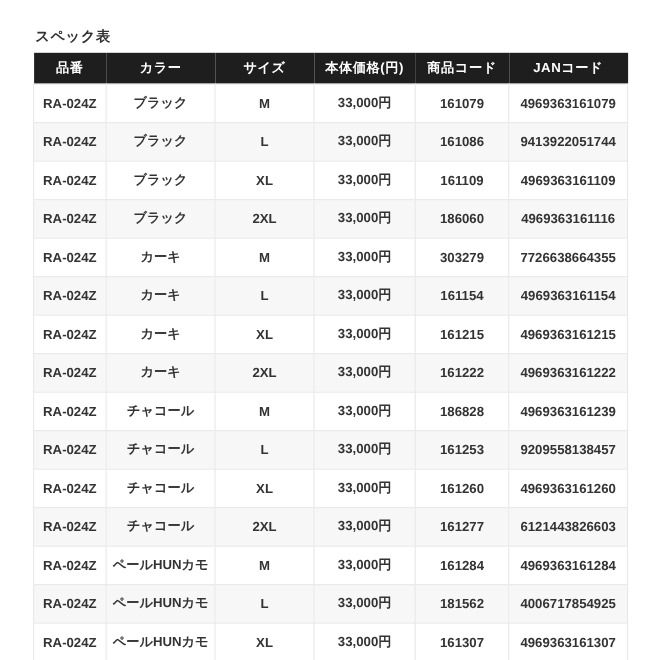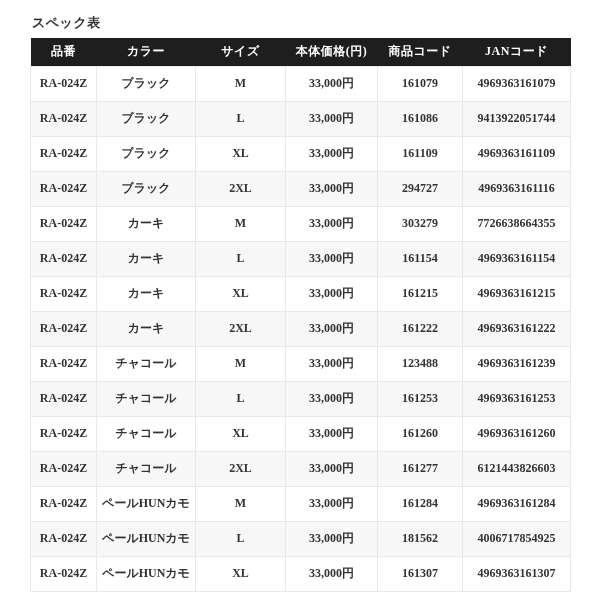--- a/index.html
+++ b/index.html
@@ -11,22 +11,21 @@
   }
   .page {
     width: 600px;
     height: 600px;
     background: #ffffff;
     overflow: hidden;
   }
   .wrap {
     width: 540px;
     margin-left: 30px;
-    padding-top: 14px;
-    font-family: Liberation Serif, serif;
+    padding-top: 24px;
   }
   .title {
     font-size: 13px;
     font-weight: bold;
     color: var(--title-text, #333333);
     margin: 0 0 6px 2px;
     letter-spacing: 0.5px;
   }
   table.spec {
     border-collapse: collapse;
@@ -107,21 +106,21 @@
             <td>XL</td>
             <td>33,000円</td>
             <td>161109</td>
             <td>4969363161109</td>
           </tr>
           <tr>
             <td>RA-024Z</td>
             <td>ブラック</td>
             <td>2XL</td>
             <td>33,000円</td>
-            <td>294727</td>
+            <td>186060</td>
             <td>4969363161116</td>
           </tr>
           <tr>
             <td>RA-024Z</td>
             <td>カーキ</td>
             <td>M</td>
             <td>33,000円</td>
             <td>303279</td>
             <td>7726638664355</td>
           </tr>
@@ -147,30 +146,30 @@
             <td>2XL</td>
             <td>33,000円</td>
             <td>161222</td>
             <td>4969363161222</td>
           </tr>
           <tr>
             <td>RA-024Z</td>
             <td>チャコール</td>
             <td>M</td>
             <td>33,000円</td>
-            <td>123488</td>
+            <td>186828</td>
             <td>4969363161239</td>
           </tr>
           <tr>
             <td>RA-024Z</td>
             <td>チャコール</td>
             <td>L</td>
             <td>33,000円</td>
             <td>161253</td>
-            <td>4969363161253</td>
+            <td>9209558138457</td>
           </tr>
           <tr>
             <td>RA-024Z</td>
             <td>チャコール</td>
             <td>XL</td>
             <td>33,000円</td>
             <td>161260</td>
             <td>4969363161260</td>
           </tr>
           <tr>

